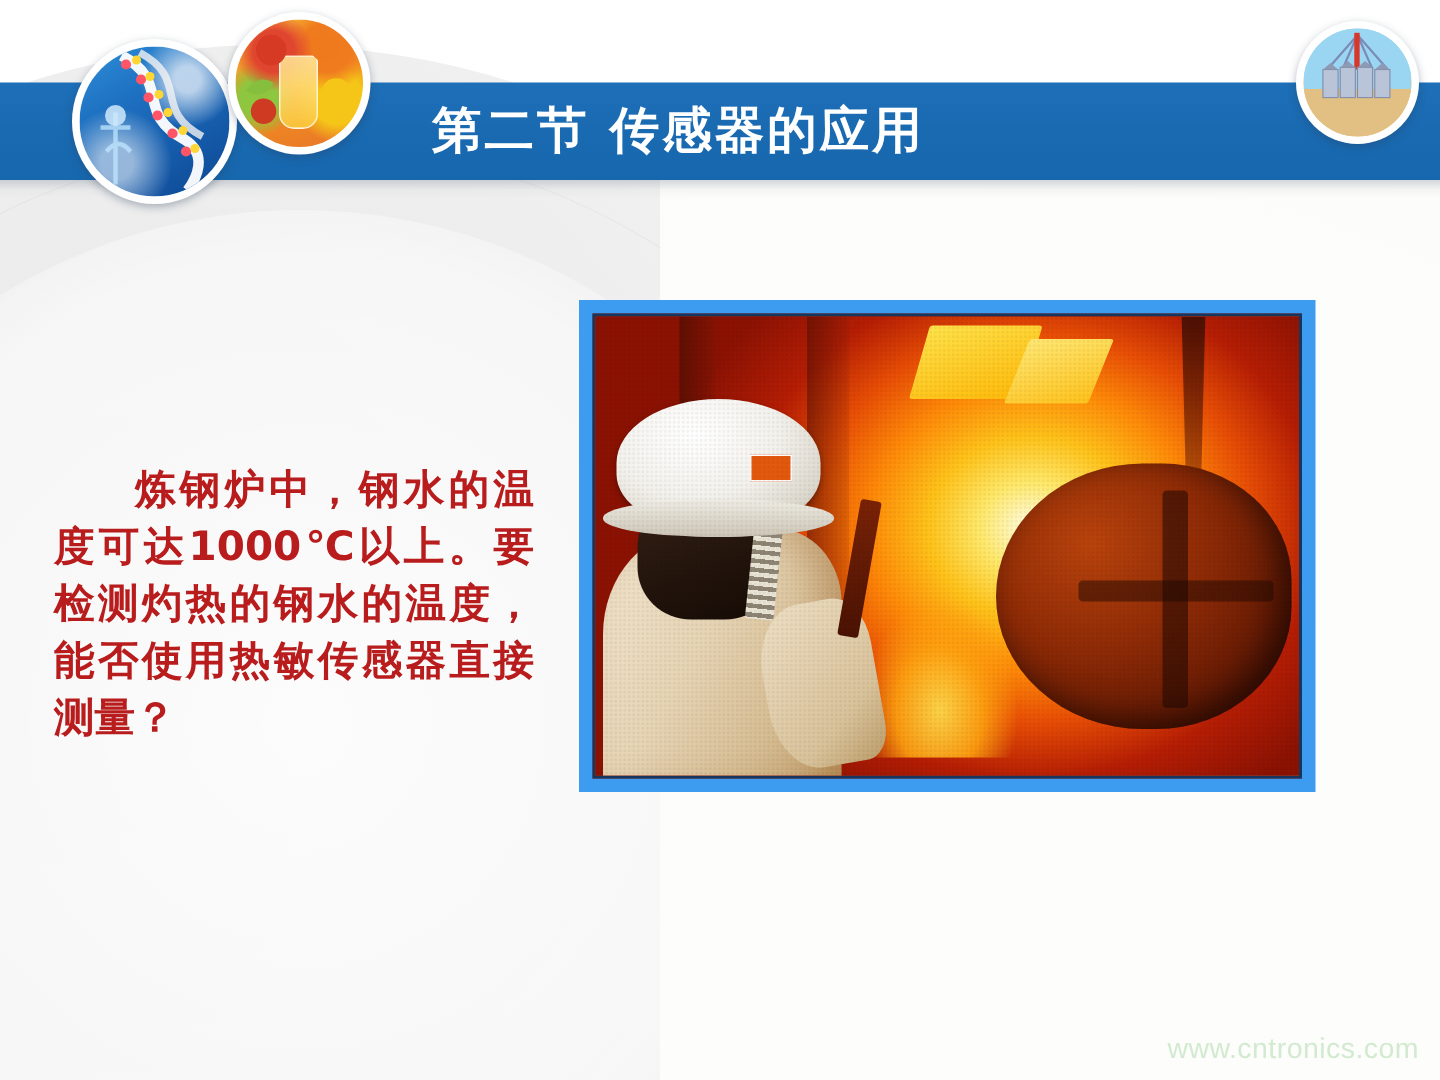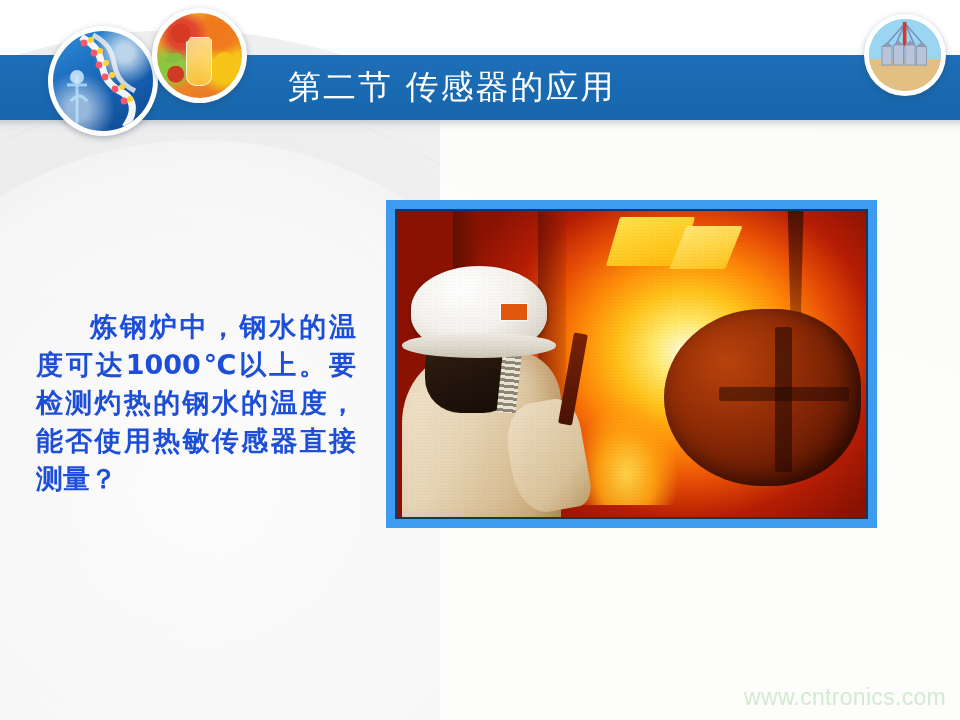--- a/index.html
+++ b/index.html
@@ -75,21 +75,21 @@
     width: 960px;
     height: 12px;
     background: linear-gradient(180deg, rgba(150,160,170,.40) 0%, rgba(190,196,202,0.12) 55%, rgba(255,255,255,0) 100%);
   }
   .header-title {
     position: absolute;
     left: 288px;
     top: 62px;
     color: #ffffff;
     font-size: 33px;
-    font-weight: normal;
+    font-weight: bold;
     letter-spacing: 2px;
     line-height: 50px;
     white-space: nowrap;
     font-family: "DejaVu Sans", "Liberation Sans", sans-serif;
   }
 
   
   .deco-circle {
     position: absolute;
     border-radius: 50%;
@@ -161,21 +161,21 @@
     text-shadow: 1px 1px 0 rgba(120,0,50,.35);
     white-space: nowrap;
   }
 
   
   .body-text {
     position: absolute;
     left: 36px;
     top: 308px;
     width: 320px;
-    color: #1d4ed8;
+    color: #b91c1c;
     font-size: 27px;
     line-height: 38px;
     font-weight: bold;
     text-indent: 54px;
     text-align: justify;
     letter-spacing: 0px;
     font-family: "DejaVu Sans", "Liberation Sans", sans-serif;
   }
 
   
@@ -329,21 +329,21 @@
     background-size: 3px 3px;
     opacity: .45;
   }
 
   
   .watermark {
     position: absolute;
     right: 14px;
     bottom: 9px;
     color: #d2ead0;
-    font-size: 23px;
+    font-size: 19px;
     letter-spacing: .3px;
     font-family: "Liberation Sans", sans-serif;
   }
 </style>
 </head>
 <body>
 
 <div id="slide">
 
   <div class="bg-base"></div>

